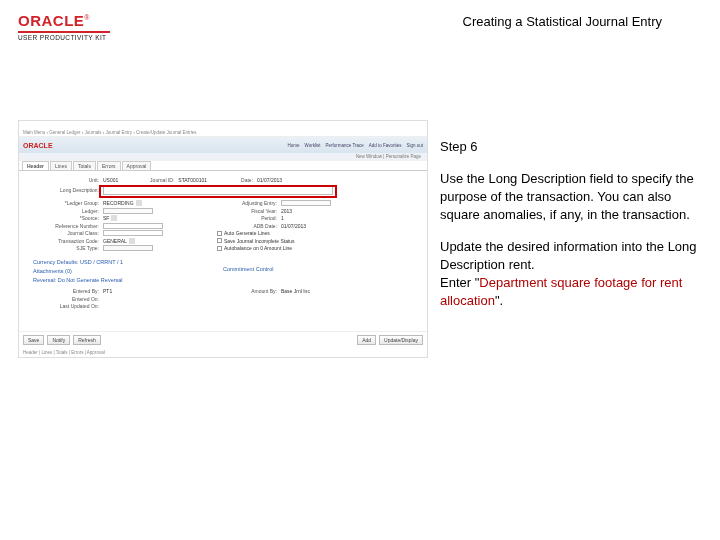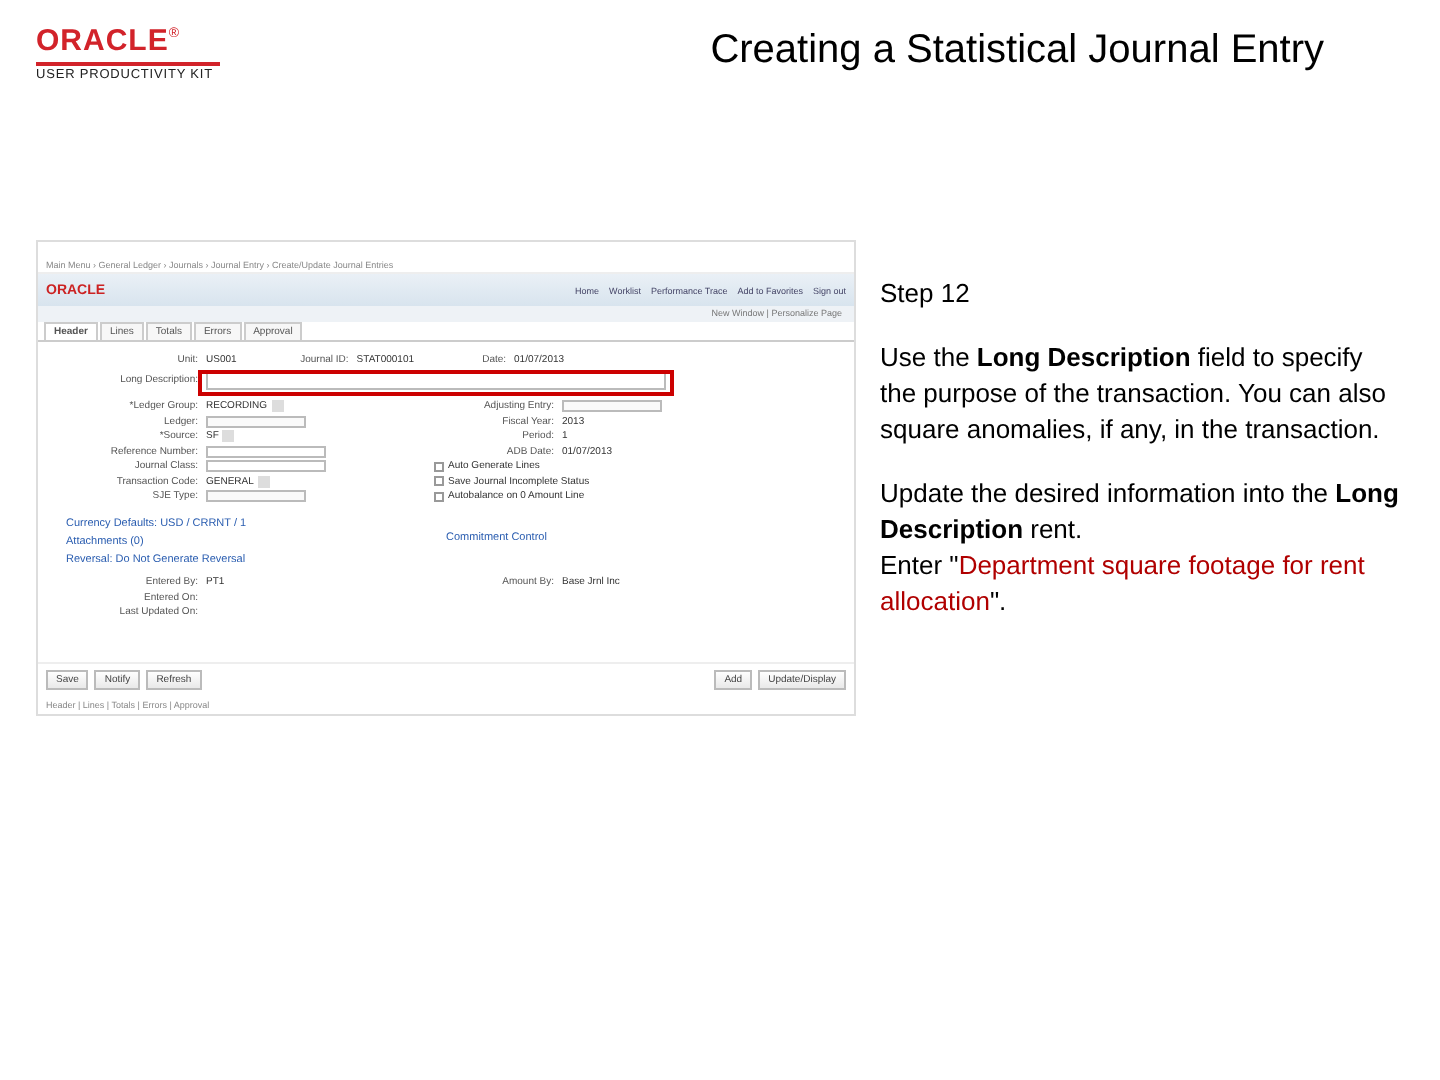--- a/index.html
+++ b/index.html
@@ -6,27 +6,27 @@
   html, body { width: 720px; height: 540px; font-family: Arial, Helvetica, sans-serif; background: #fff; color: #000; }
   .page { position: relative; width: 720px; height: 540px; }
 
   
   .hdr { position: absolute; top: 12px; left: 18px; right: 18px; height: 28px; }
   .logo { position: absolute; left: 0; top: 0; width: 100px; }
   .oracle-word { color: #d2232a; font-weight: bold; font-size: 15px; letter-spacing: 0.5px; font-family: Arial, sans-serif; }
   .reg { font-size: 7px; vertical-align: super; color: #d2232a; }
   .upk { font-size: 6.5px; letter-spacing: 0.4px; color: #222; display: block; margin-top: 1px; }
   .logo-line { width: 92px; height: 2px; background: #d2232a; margin-top: 1px; }
-  .title { position: absolute; right: 40px; top: 2px; font-size: 20px; }
+  .title { position: absolute; right: 40px; top: 2px; font-size: 13px; }
 
   
   .left { position: absolute; left: 18px; top: 120px; width: 410px; }
   .right { position: absolute; left: 440px; top: 138px; width: 262px; font-size: 13px; line-height: 1.38; }
   .right p { margin-bottom: 14px; }
-  .b { font-weight: bold; }
+  .b { font-weight: normal; }
   .red-b { font-weight: normal; color: #b00000; }
 
   
   .shot { width: 410px; border: 1px solid #ddd; font-size: 5px; color: #666; position: relative; background: #fff; }
   .shot-top { height: 8px; background: #fff; }
   .shot-nav { height: 8px; background: #fff; border-bottom: 1px solid #eee; padding-left: 4px; font-size: 4.5px; color: #888; line-height: 8px; }
   .shot-brand { height: 16px; background: linear-gradient(#eaf0f6,#d8e4ee); display: flex; align-items: center; padding: 0 4px; justify-content: space-between; }
   .shot-brand-l { display: flex; align-items: center; gap: 4px; }
   .shot-oracle { color: #c22; font-weight: bold; font-size: 7px; }
   .shot-brand-r { display: flex; gap: 5px; font-size: 4.5px; color: #446; }
@@ -61,21 +61,21 @@
   <div class="hdr">
     <div class="logo">
       <span class="oracle-word">ORACLE</span><span class="reg">®</span>
       <div class="logo-line"></div>
       <span class="upk">USER PRODUCTIVITY KIT</span>
     </div>
     <div class="title">Creating a Statistical Journal Entry</div>
   </div>
 
   <div class="right">
-    <p>Step 12</p>
+    <p>Step 6</p>
     <p>
       <span>Use the </span><span class="b">Long Description</span><span> field to specify the purpose of the transaction. You can also square anomalies, if any, in the transaction.</span>
     </p>
     <p>
       <span>Update the desired information into the </span><span class="b">Long Description</span><span> rent.</span><br>
       <span>Enter "</span><span class="red-b">Department square footage for rent allocation</span><span>".</span>
     </p>
   </div>
 
   <div class="left">

